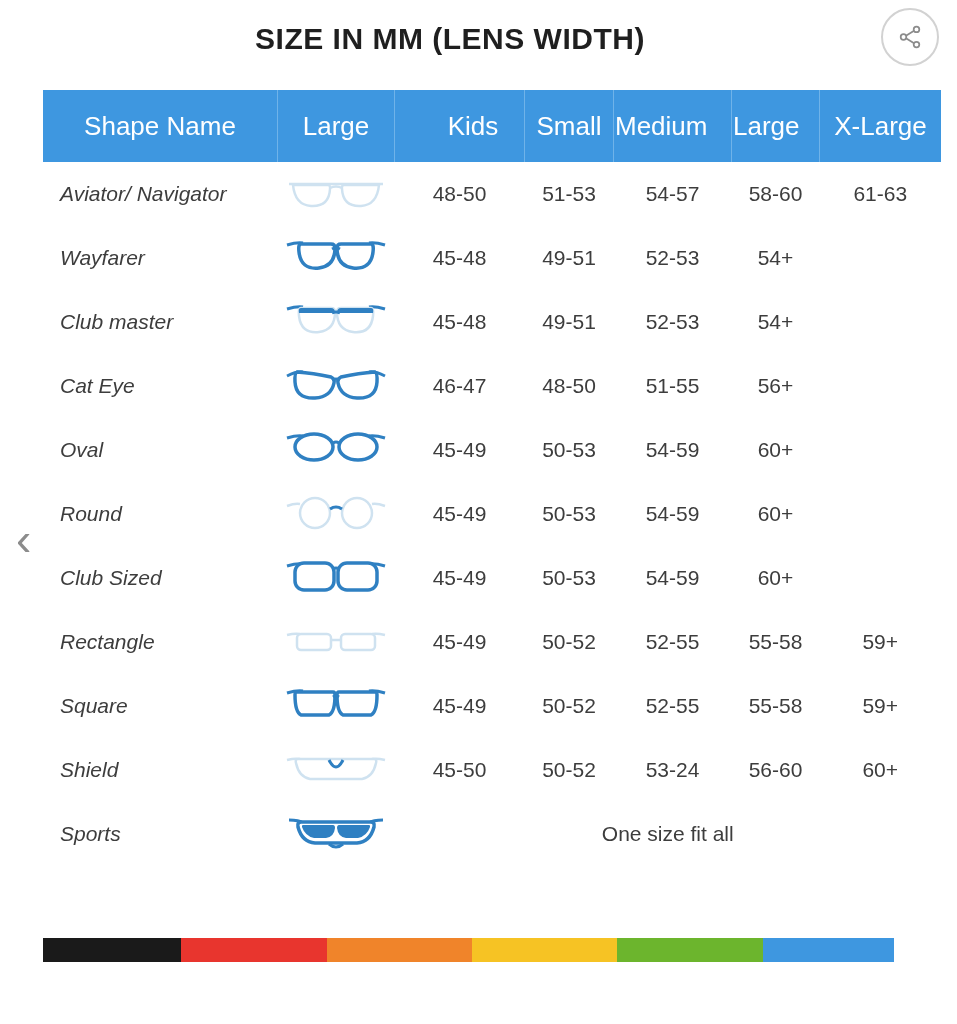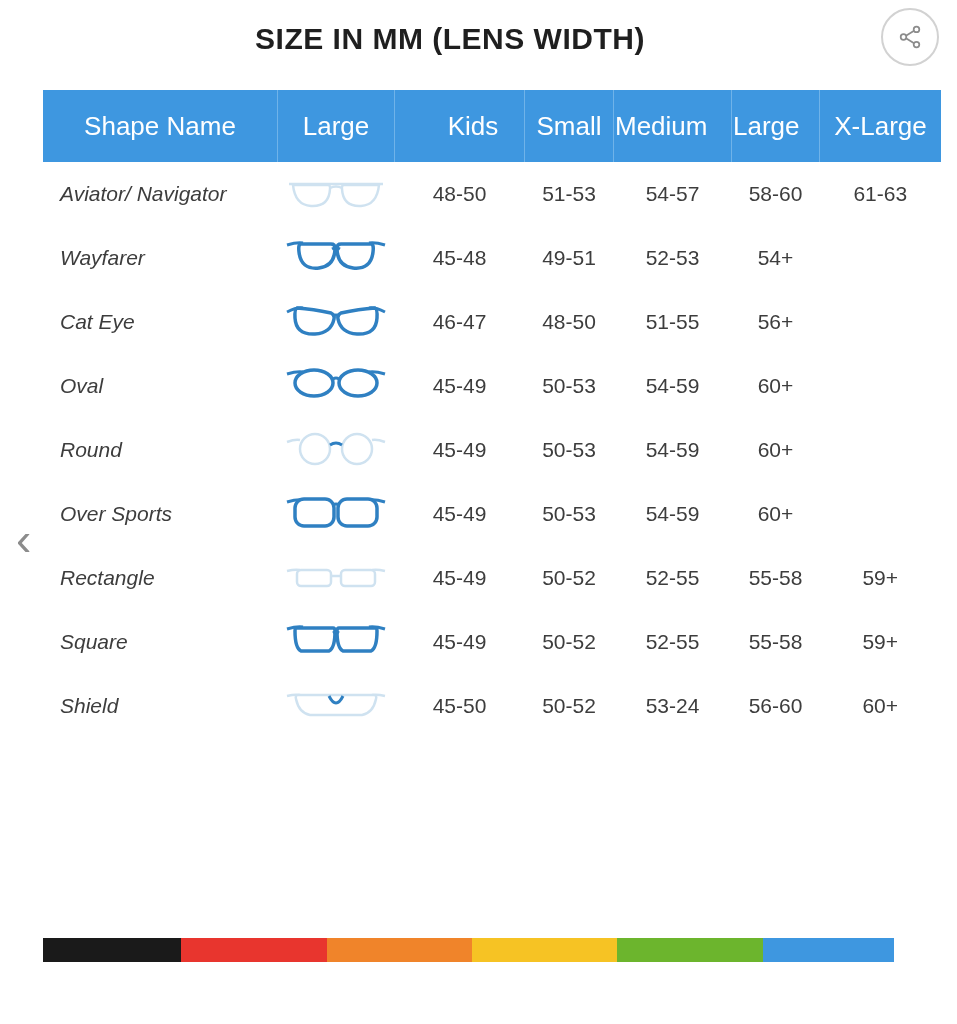--- a/index.html
+++ b/index.html
@@ -198,20 +198,39 @@
               <path d="M49 13 q4 -2 8 0" stroke="#2f80c2" stroke-width="3" fill="none"></path>
             </svg>
           </td>
           <td class="cell-size">45-48</td>
           <td class="cell-size">49-51</td>
           <td class="cell-size">52-53</td>
           <td class="cell-size">54+</td>
           <td class="cell-size"></td>
         </tr>
 
+        <tr>
+          <td class="cell-name">Club master</td>
+          <td class="cell-shape">
+            <svg class="glasses" width="106" height="44" viewBox="0 0 106 44">
+              <path d="M4 9 q10 -3 16 -2" stroke="#2f80c2" stroke-width="3" fill="none"></path>
+              <path d="M102 9 q-10 -3 -16 -2" stroke="#2f80c2" stroke-width="3" fill="none"></path>
+              <path d="M18 8 h30 q4 0 4 4 q0 18 -16 20 q-18 2 -20 -16 q-1 -8 2 -8 z" fill="#ffffff" stroke="#cfe2f0" stroke-width="2.5"></path>
+              <path d="M88 8 h-30 q-4 0 -4 4 q0 18 16 20 q18 2 20 -16 q1 -8 -2 -8 z" fill="#ffffff" stroke="#cfe2f0" stroke-width="2.5"></path>
+              <path d="M18 8 h30 q4 0 4 5 h-36 q-1 -5 2 -5 z" fill="#2f80c2"></path>
+              <path d="M88 8 h-30 q-4 0 -4 5 h36 q1 -5 -2 -5 z" fill="#2f80c2"></path>
+              <path d="M49 13 q4 -2 8 0" stroke="#2f80c2" stroke-width="3" fill="none"></path>
+            </svg>
+          </td>
+          <td class="cell-size">45-48</td>
+          <td class="cell-size">49-51</td>
+          <td class="cell-size">52-53</td>
+          <td class="cell-size">54+</td>
+          <td class="cell-size"></td>
+        </tr>
 
 
         <tr>
           <td class="cell-name">Cat Eye</td>
           <td class="cell-shape">
             <svg class="glasses" width="106" height="44" viewBox="0 0 106 44">
               <path d="M4 12 q10 -5 16 -4" stroke="#2f80c2" stroke-width="3" fill="none"></path>
               <path d="M102 12 q-10 -5 -16 -4" stroke="#2f80c2" stroke-width="3" fill="none"></path>
               <path d="M14 8 q16 1 34 5 q4 2 3 6 q-3 14 -19 15 q-19 1 -20 -16 q-0.5 -9 2 -10 z" fill="#ffffff" stroke="#2f80c2" stroke-width="3.5"></path>
               <path d="M92 8 q-16 1 -34 5 q-4 2 -3 6 q3 14 19 15 q19 1 20 -16 q0.5 -9 -2 -10 z" fill="#ffffff" stroke="#2f80c2" stroke-width="3.5"></path>
@@ -255,21 +274,21 @@
             </svg>
           </td>
           <td class="cell-size">45-49</td>
           <td class="cell-size">50-53</td>
           <td class="cell-size">54-59</td>
           <td class="cell-size">60+</td>
           <td class="cell-size"></td>
         </tr>
 
         <tr>
-          <td class="cell-name">Over Sports</td>
+          <td class="cell-name">Club Sized</td>
           <td class="cell-shape">
             <svg class="glasses" width="106" height="44" viewBox="0 0 106 44">
               <path d="M4 10 q10 -3 16 -2" stroke="#2f80c2" stroke-width="3" fill="none"></path>
               <path d="M102 10 q-10 -3 -16 -2" stroke="#2f80c2" stroke-width="3" fill="none"></path>
               <rect x="12" y="7" width="39" height="27" rx="9" fill="#ffffff" stroke="#2f80c2" stroke-width="3.5"></rect>
               <rect x="55" y="7" width="39" height="27" rx="9" fill="#ffffff" stroke="#2f80c2" stroke-width="3.5"></rect>
               <path d="M50 13 q3 -2 6 0" stroke="#2f80c2" stroke-width="3" fill="none"></path>
             </svg>
           </td>
           <td class="cell-size">45-49</td>
@@ -325,20 +344,34 @@
               <path d="M46 12 q7 14 14 0" stroke="#2f80c2" stroke-width="3" fill="none"></path>
             </svg>
           </td>
           <td class="cell-size">45-50</td>
           <td class="cell-size">50-52</td>
           <td class="cell-size">53-24</td>
           <td class="cell-size">56-60</td>
           <td class="cell-size">60+</td>
         </tr>
 
+        <tr>
+          <td class="cell-name">Sports</td>
+          <td class="cell-shape">
+            <svg class="glasses" width="106" height="44" viewBox="0 0 106 44">
+              <path d="M6 8 q10 0 14 3" stroke="#2f80c2" stroke-width="3" fill="none"></path>
+              <path d="M100 8 q-10 0 -14 3" stroke="#2f80c2" stroke-width="3" fill="none"></path>
+              <path d="M18 10 h70 q4 0 3 5 q-4 15 -17 16 h-42 q-13 -1 -17 -16 q-1 -5 3 -5 z" fill="#ffffff" stroke="#2f80c2" stroke-width="3.5"></path>
+              <path d="M20 13 h30 q2 0 2 3 q-1 9 -9 10 h-12 q-9 -2 -12 -11 q-0.5 -2 1 -2 z" fill="#2f80c2"></path>
+              <path d="M86 13 h-30 q-2 0 -2 3 q1 9 9 10 h12 q9 -2 12 -11 q0.5 -2 -1 -2 z" fill="#2f80c2"></path>
+              <path d="M46 32 q7 6 14 0" stroke="#2f80c2" stroke-width="3" fill="none"></path>
+            </svg>
+          </td>
+          <td class="cell-onesize" colspan="5">One size fit all</td>
+        </tr>
       </tbody>
     </table>
   </div>
 
   <div class="colorbar">
     <div style="flex:1.62;background:#1a1a1a"></div>
     <div style="flex:1.72;background:#e8352e"></div>
     <div style="flex:1.70;background:#f0842a"></div>
     <div style="flex:1.70;background:#f6c324"></div>
     <div style="flex:1.72;background:#6cb52d"></div>

